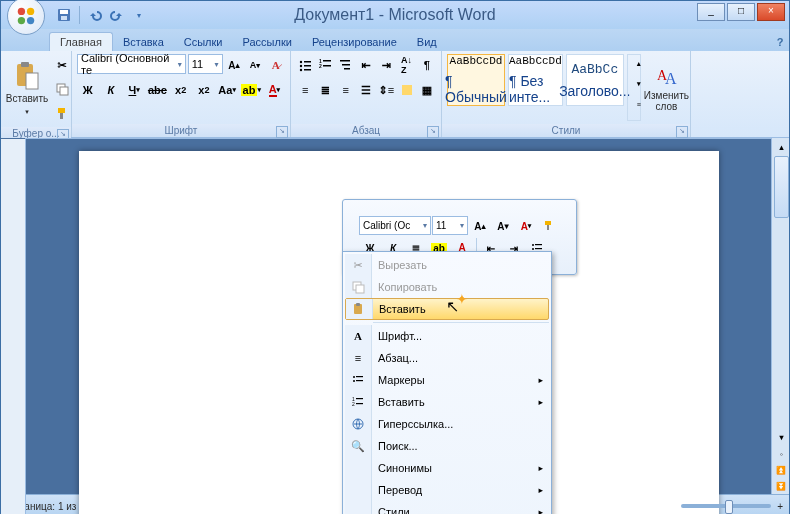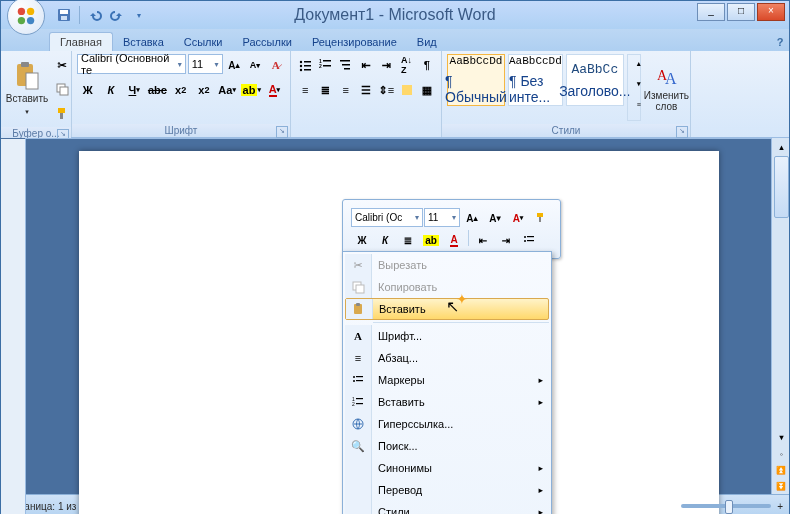--- a/index.html
+++ b/index.html
@@ -32,21 +32,21 @@
 .style-item .sample{font-size:11px;font-family:Liberation Mono, monospace}
 .style-item .lbl{font-size:14px;color:#15428b;margin-top:6px}
 .doc-area{position:relative;height:356px;background:#496f9e;display:flex}
 .ruler-h{height:18px;background:#e6eff9;border-bottom:1px solid #9bbce2;margin-left:24px;position:relative;font-size:8px;color:#666;overflow:hidden}
 .ruler-h .marks{position:absolute;left:80px;top:0;right:0;height:100%;background:repeating-linear-gradient(90deg,#888 0 1px,transparent 1px 37px)}
 .ruler-v{width:24px;background:#e6eff9;border-right:1px solid #9bbce2}
 .page-wrap{flex:1;overflow:auto;position:relative}
 .page{width:640px;min-height:820px;background:#fff;margin:12px auto;box-shadow:0 0 6px rgba(0,0,0,.4);position:relative}
 .scrollbar-v{width:17px;background:#d6e5f5;border-left:1px solid #9bbce2;position:relative}
 .scroll-thumb{position:absolute;left:2px;width:13px;background:linear-gradient(#e8f1fc,#c5dbf5);border:1px solid #8bb0d8;border-radius:2px}
-.mini-toolbar{position:absolute;left:316px;top:60px;background:linear-gradient(#f7faff,#e7f0fb);border:1px solid #8bb0d8;border-radius:3px;padding:8px;box-shadow:1px 1px 3px rgba(0,0,0,.25);z-index:10}
+.mini-toolbar{position:absolute;left:316px;top:60px;background:linear-gradient(#f7faff,#e7f0fb);border:1px solid #8bb0d8;border-radius:3px;padding:16px;box-shadow:1px 1px 3px rgba(0,0,0,.25);z-index:10}
 .mini-toolbar .row{gap:1px}
 .mini-toolbar .small-btn{width:20px;height:18px;font-size:10px}
 .mini-toolbar .combo{height:17px;font-size:10px}
 .mini-toolbar .sep{width:1px;height:16px;background:#b7cfe8;margin:0 2px}
 .context-menu{position:absolute;left:316px;top:112px;width:204px;background:linear-gradient(#f7faff,#eef5fd);border:1px solid #8bb0d8;box-shadow:2px 2px 5px rgba(0,0,0,.3);z-index:10;padding:2px}
 .context-menu .item{display:flex;align-items:center;height:22px;font-size:11px;position:relative}
 .context-menu .icon-col{width:26px;display:flex;justify-content:center;border-right:1px solid #d0e0f0;height:100%;align-items:center;margin-right:6px;background:#eaf2fc}
 .context-menu .item.disabled{color:#9a9a9a}
 .context-menu .item.hover{background:linear-gradient(#fff3c8,#ffd86b);border:1px solid #d9a94f;border-radius:2px;height:20px}
 .context-menu .item .arrow{position:absolute;right:6px;font-size:9px}
@@ -228,20 +228,21 @@
           <div class="small-btn">≣</div>
           <div class="small-btn">≡</div>
           <div class="small-btn">☰</div>
           <div class="small-btn">⇕≡</div>
           <div class="small-btn">
               <span style="background:#ffd86b;width:10px;height:10px;display:inline-block"></span>
             </div>
           <div class="small-btn">▦</div>
         </div>
       </div>
+      <div class="group-label"><span>Абзац</span><span class="launcher">↘</span></div>
     </div>
 
     <div class="group" style="width:248px">
       <div class="group-body">
         <div class="style-item" style="border-color:#f5b742;background:#fff7e0">
             <span class="sample">AaBbCcDd</span>
             <span class="lbl">¶ Обычный</span>
           </div>
         <div class="style-item">
             <span class="sample">AaBbCcDd</span>

